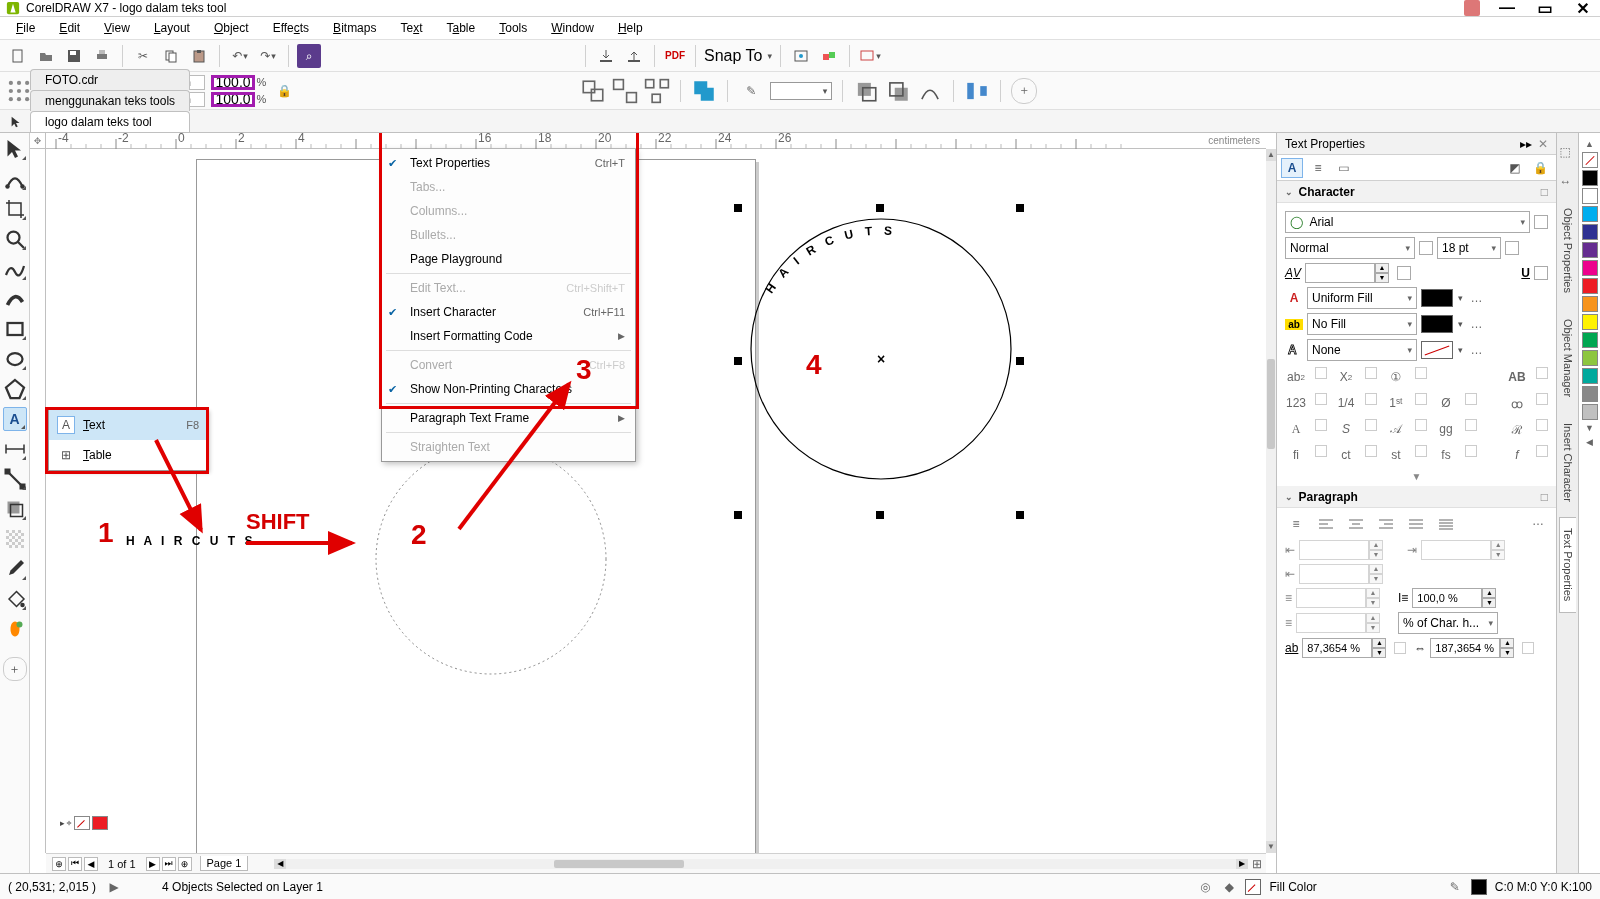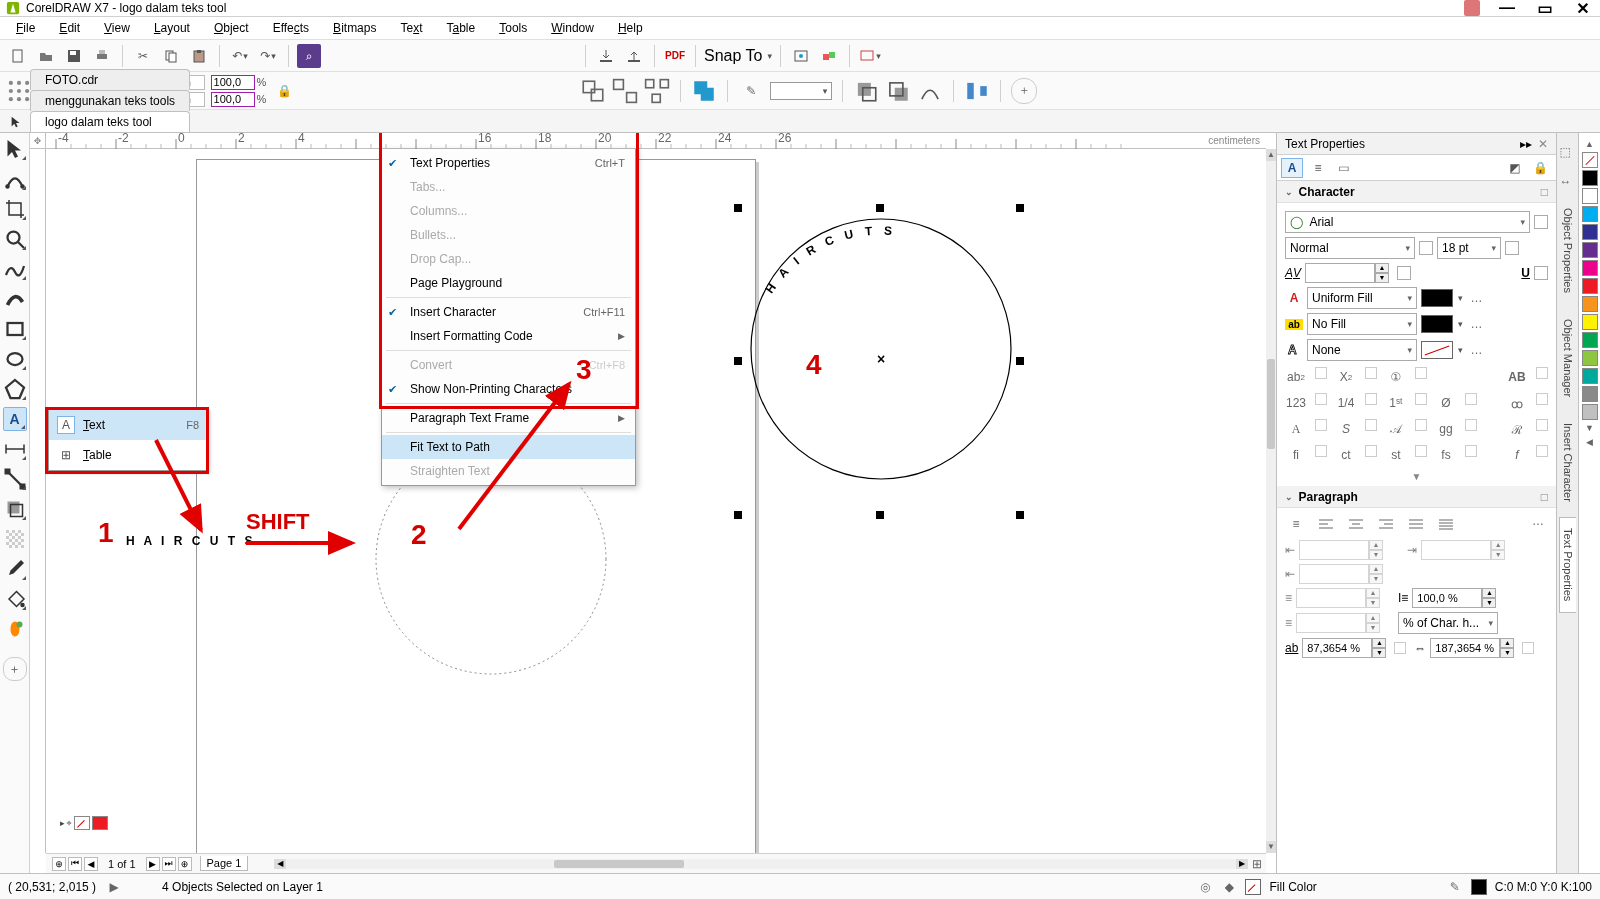--- a/index.html
+++ b/index.html
@@ -24,21 +24,21 @@
 .tbtn svg { width:16px; height:16px; }
 .sep { width: 1px; height: 22px; background: #d0d0d0; margin: 0 4px; }
 .drop { font-size: 9px; color: #555; margin-left:1px; }
 
 
 .propbar { height: 38px; display: flex; align-items: center; padding: 0 6px; gap: 6px; border-top: 1px solid #e0e0e0; background: #fafafa; }
 .coord-grid { display: grid; grid-template-columns: auto 62px; grid-template-rows: 16px 16px; gap: 1px 4px; font-size: 11px; align-items: center; }
 .coord-grid .lbl { color: #444; }
 .coord-grid input { width: 62px; height: 15px; font-size: 11px; border: 1px solid #bbb; padding: 0 2px; }
 .pct-grid { display: grid; grid-template-rows: 16px 16px; gap: 1px; }
-.pct-grid input { width: 44px; height: 15px; font-size: 11px; border: 1px solid #a21caf; padding: 0 2px; }
+.pct-grid input { width: 44px; height: 15px; font-size: 14px; border: 3px solid #a21caf; padding: 0 2px; }
 .pctlbl { font-size: 11px; color:#555; }
 .fillbox { width: 62px; height: 18px; border: 1px solid #999; background: #fff; }
 .bigbtn { width: 26px; height: 26px; display:flex; align-items:center; justify-content:center; cursor:pointer; border-radius:2px; color:#666;}
 
 
 .doctabs { height: 24px; display: flex; align-items: flex-end; border-top: 1px solid #e0e0e0; border-bottom: 1px solid #c0c0c0; background: #f5f5f5; padding-left: 30px; }
 .doctab { padding: 3px 14px; border: 1px solid #c0c0c0; border-bottom: none; background: #eee; margin-right: 8px; border-radius: 4px 4px 0 0; font-size: 12px; cursor:pointer;}
 .doctab.active { background: #fff; }
 
 
@@ -669,27 +669,28 @@
           </div>
           <div class="di disabled">
             <span>Tabs...</span>
           </div>
           <div class="di disabled">
             <span>Columns...</span>
           </div>
           <div class="di disabled">
             <span>Bullets...</span>
           </div>
-          <div class="di disabled">
-            <span>Drop Cap...</span>
-          </div>
           <div class="di">
             <span>Page Playground</span>
           </div>
           <div class="dsep"></div>
+          <div class="di disabled">
+            <span>Edit Text...</span>
+            <span class="sc">Ctrl+Shift+T</span>
+          </div>
           <div class="di">
             <span class="chk">✔</span>
             <span>Insert Character</span>
             <span class="sc">Ctrl+F11</span>
           </div>
           <div class="di">
             <span>Insert Formatting Code</span>
             <span class="sub">▶</span>
           </div>
           <div class="dsep"></div>
@@ -700,23 +701,20 @@
           <div class="di">
             <span class="chk">✔</span>
             <span>Show Non-Printing Characters</span>
           </div>
           <div class="dsep"></div>
           <div class="di">
             <span>Paragraph Text Frame</span>
             <span class="sub">▶</span>
           </div>
           <div class="dsep"></div>
-          <div class="di highlight">
-            <span>Fit Text to Path</span>
-          </div>
           <div class="di disabled">
             <span>Straighten Text</span>
           </div>
         </div>
       <div class="red-frame" style="left:333px; top:-50px; width:260px; height:310px"></div>
 
       <div class="mini-palette">
         <span class="arrow">▸</span>
         <span class="arrow">⌖</span>
         <span class="sw" style="background:#fff;position:relative">

